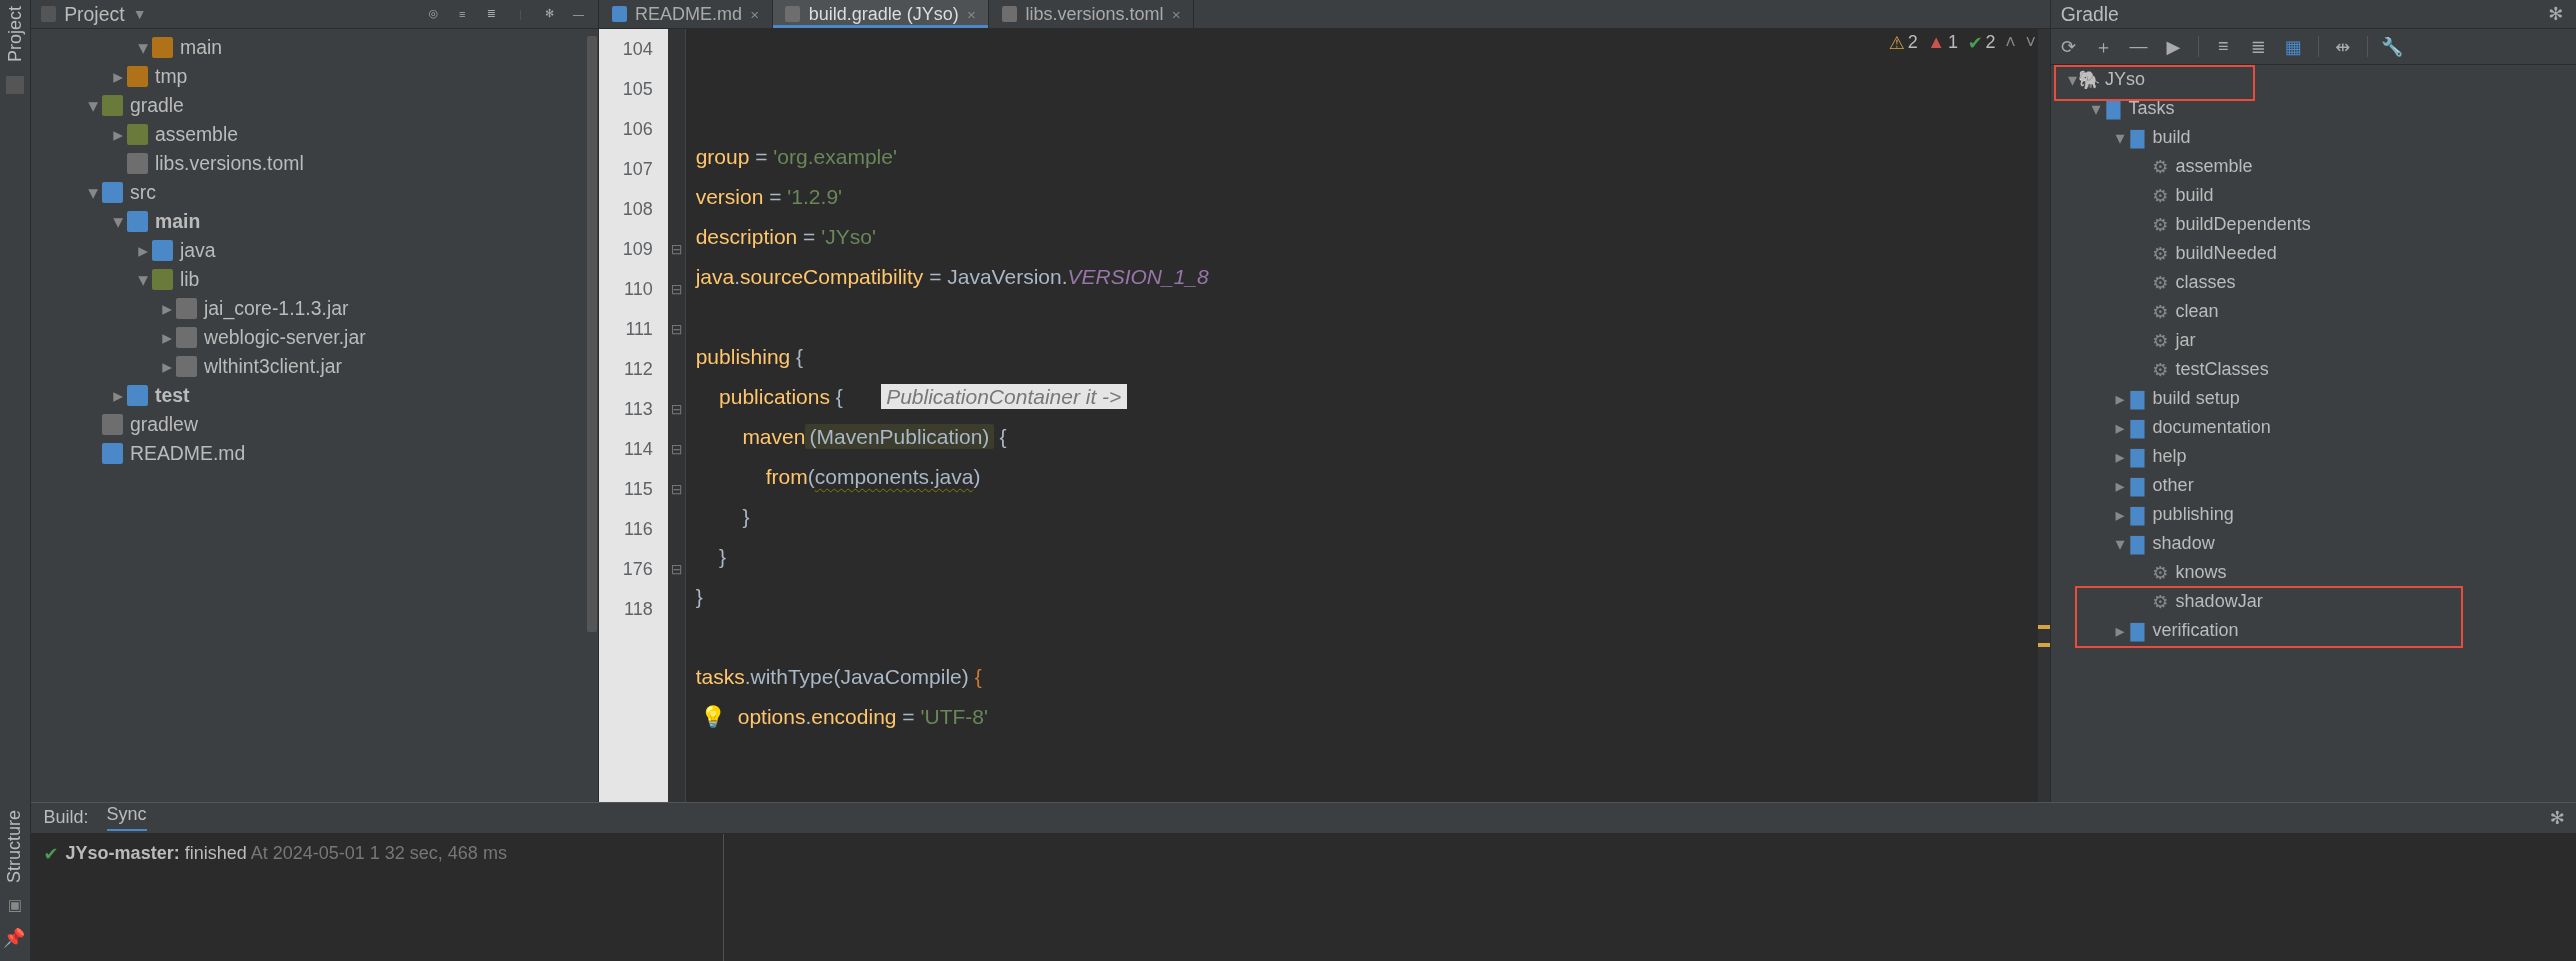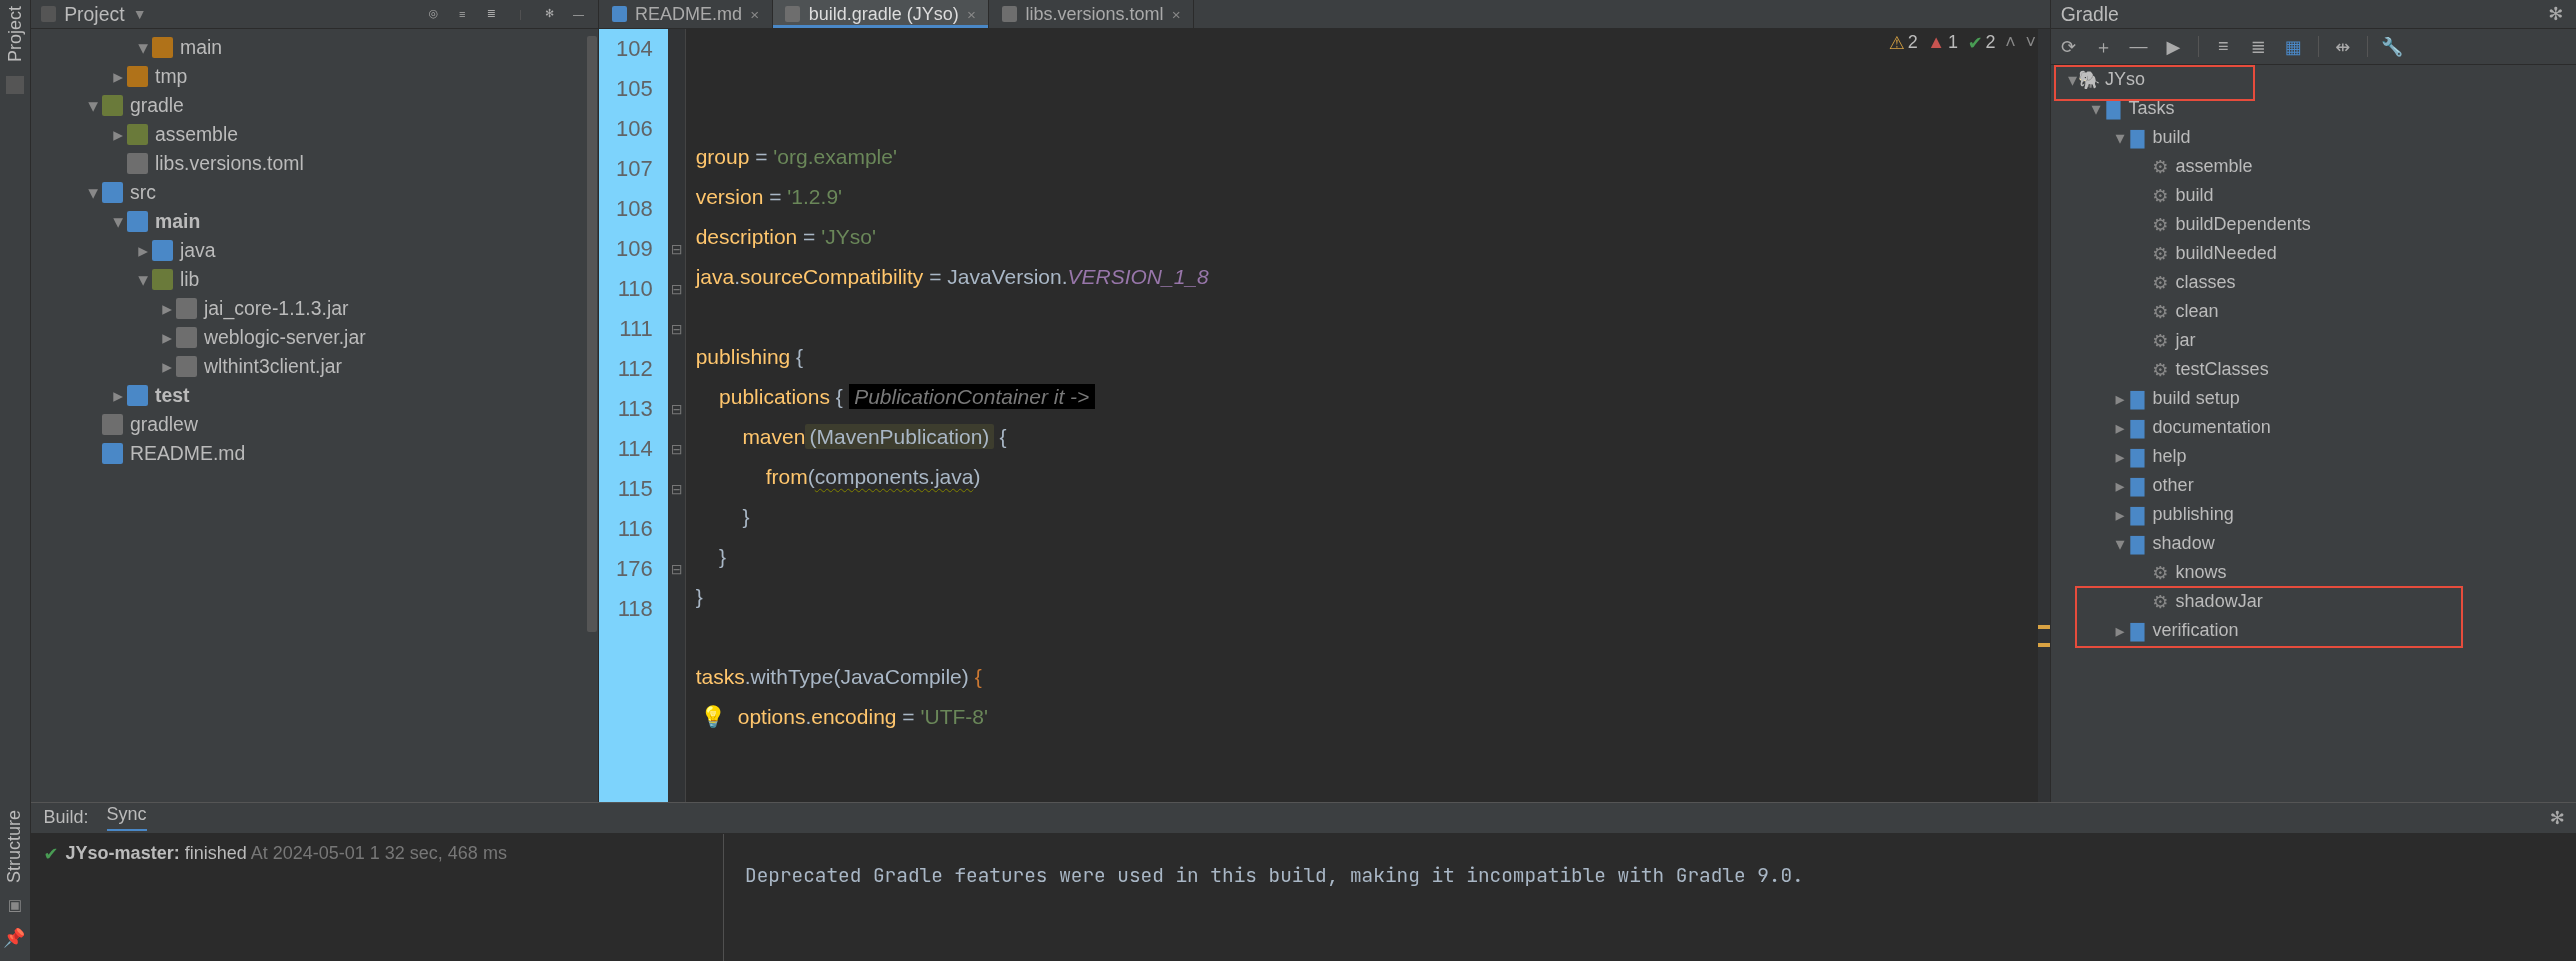--- a/index.html
+++ b/index.html
@@ -41,33 +41,33 @@
   .tabs { height: 29px; display: flex; align-items: stretch; background: #3c3f41; border-bottom: 0.7px solid #2b2b2b; }
   .tab { display: flex; align-items: center; padding: 0 12.5px; font-size: 18px; color: #aaa; border-right: 0.7px solid #2b2b2b; gap: 8.3px; cursor: pointer; position:relative;}
   .tab.active { background: #4e5254; color: #ddd; }
   .tab.active::after { content:""; position:absolute; left:0; right:0; bottom:0; height:2.8px; background:#4a88c7; }
   .tab .close { color:#888; font-size:15.2px; }
   .tab .ficon { width:15.2px; height:15.2px; border-radius:2.1px; }
   .tab .ficon.md { background:#4a88c7; }
   .tab .ficon.gr { background:#6e6e6e; }
 
   .editor-body { flex:1; display:flex; position:relative; overflow:hidden;}
-  .gutter { width: 69px; background:#7dd3fc; text-align:right; padding-top:0; color:#606366; font-family: "JetBrains Mono","Consolas",monospace; font-size:22px; }
+  .gutter { width: 69px; background:#e5e5e5; text-align:right; padding-top:0; color:#606366; font-family: "JetBrains Mono","Consolas",monospace; font-size:18px; }
   .gutter div { height:40px; line-height:40px; padding-right:15.2px; }
   .fold-strip { width: 18px; background:#313335; border-right:0.7px solid #444; }
   .fold-strip div { height:40px; display:flex; align-items:center; justify-content:center; color:#777; font-size:14px;}
   .code { flex:1; font-family: "JetBrains Mono","Consolas",monospace; font-size:21px; padding-top:0; white-space:pre; position:relative; padding-left:9.7px;}
   .code .line { height:40px; line-height:40px; }
   .kw { color:#cc7832; }
   .str { color:#6a8759; }
   .id { color:#ffc66d; }
   .prop { color:#9876aa; font-style:italic;}
   .txt { color:#a9b7c6; }
   .param { color:#a9b7c6; background:#3d3d2e; padding:1.4px 4.2px; border-radius:2.1px;}
-  .hint { color:#787878; background:#000000; padding:1.4px 5.5px; font-style:italic; }
+  .hint { color:#787878; background:#e5e5e5; padding:1.4px 5.5px; font-style:italic;margin-left:32px; }
   .comp { color:#a9b7c6; text-decoration: underline wavy #808000 0.7px; text-underline-offset:4.2px;}
   .bulb { color:#ffc66d; margin-left:4.2px; }
   .inspections { position:absolute; top:2.8px; right:14px; display:flex; gap:9.7px; font-size:18px; align-items:center;}
   .insp { display:flex; align-items:center; gap:2.8px;}
   .warn-tri { color:#d9a343;}
   .err-tri { color:#c75450;}
   .ok-chk { color:#499c54;}
   .code-scroll-h { position:absolute; bottom:0; left:90px; right:14px; height:9.7px; background:#3a3a3a; }
   .code-scroll-h .thumb { height:9.7px; background:#5a5a5a; }
   .code-highlight-strip { position:absolute; top:0; right:0; width:12.5px; height:100%; background:#313335;}
@@ -464,16 +464,15 @@
   <div class="build-header">
     <span>Build:</span>
     <span style="border-bottom:2.1px solid #4a88c7;padding-bottom:4.2px;">Sync</span>
     <span class="build-gear gbtn">✻</span>
   </div>
   <div class="build-body">
     <div class="build-left">
       <span class="chk">✔</span>
       <span><b>JYso-master:</b> <span>finished</span> <span style="color:#777">At 2024-05-01 1 32 sec, 468 ms</span></span>
     </div>
-    <div class="build-right">Deprecated Gradle features were used in this build, making it incompatible with Gradle 9.0.</div>
   </div>
 </div>
 
 
 </body></html>

